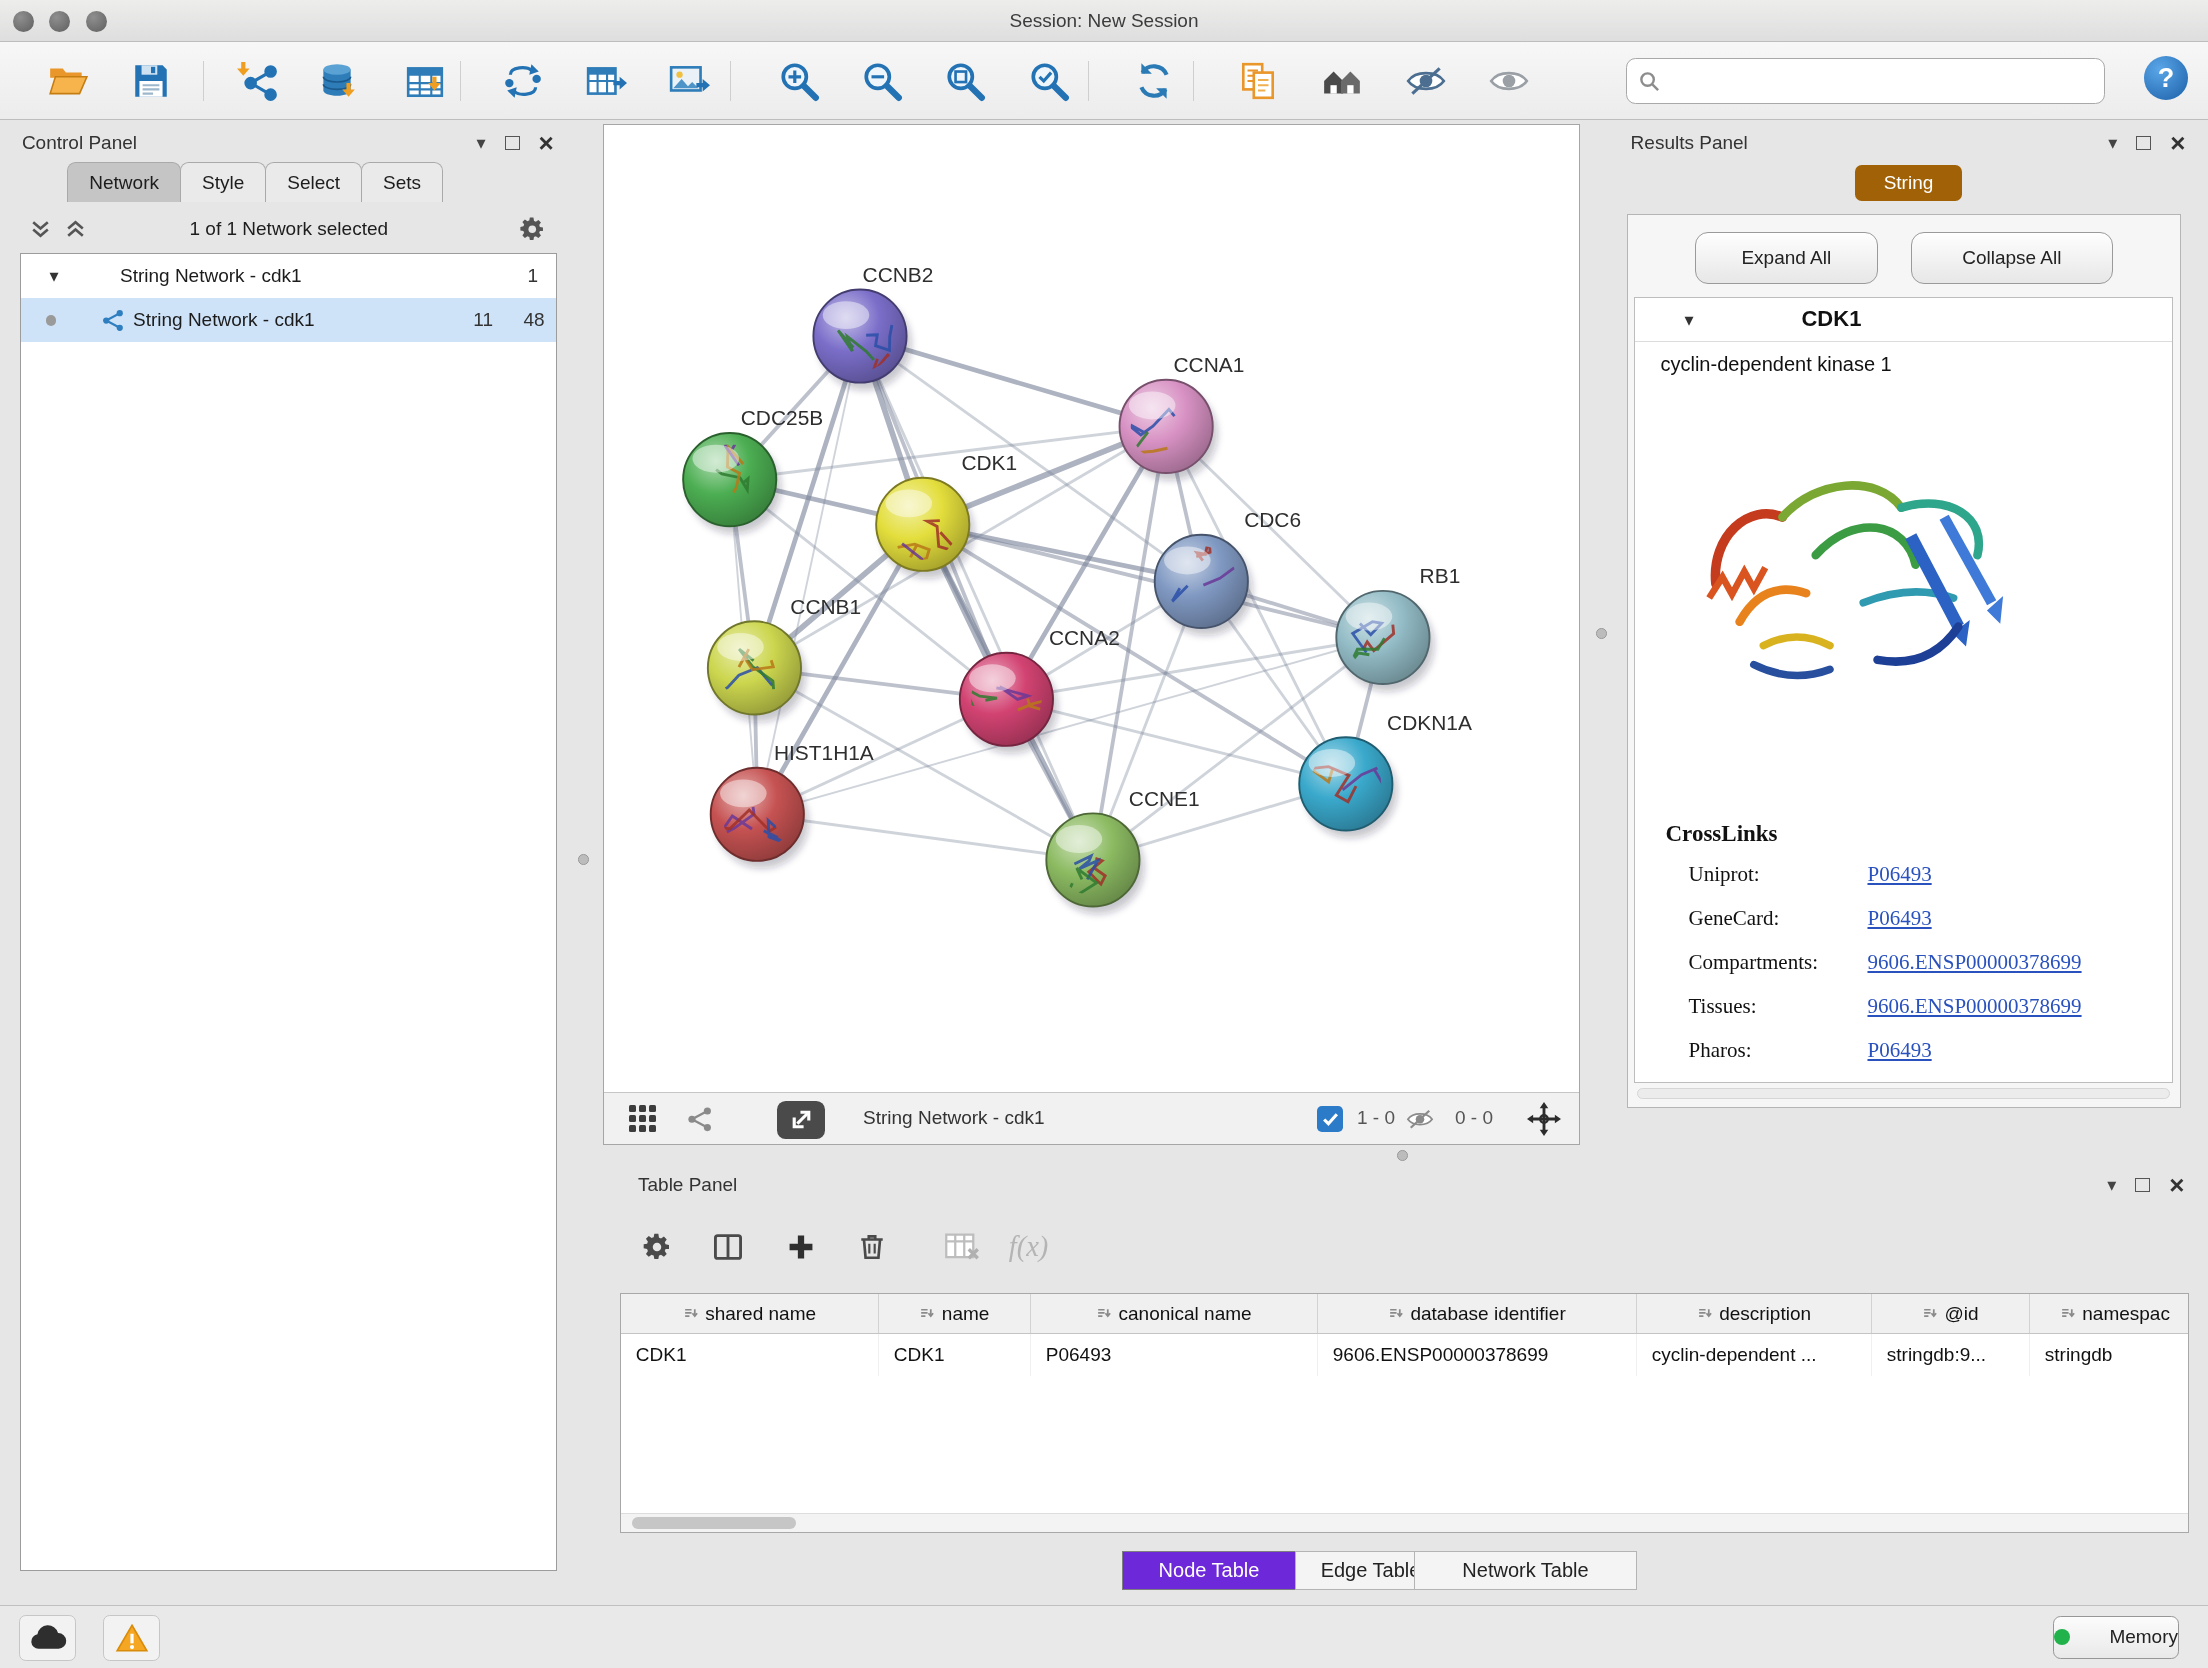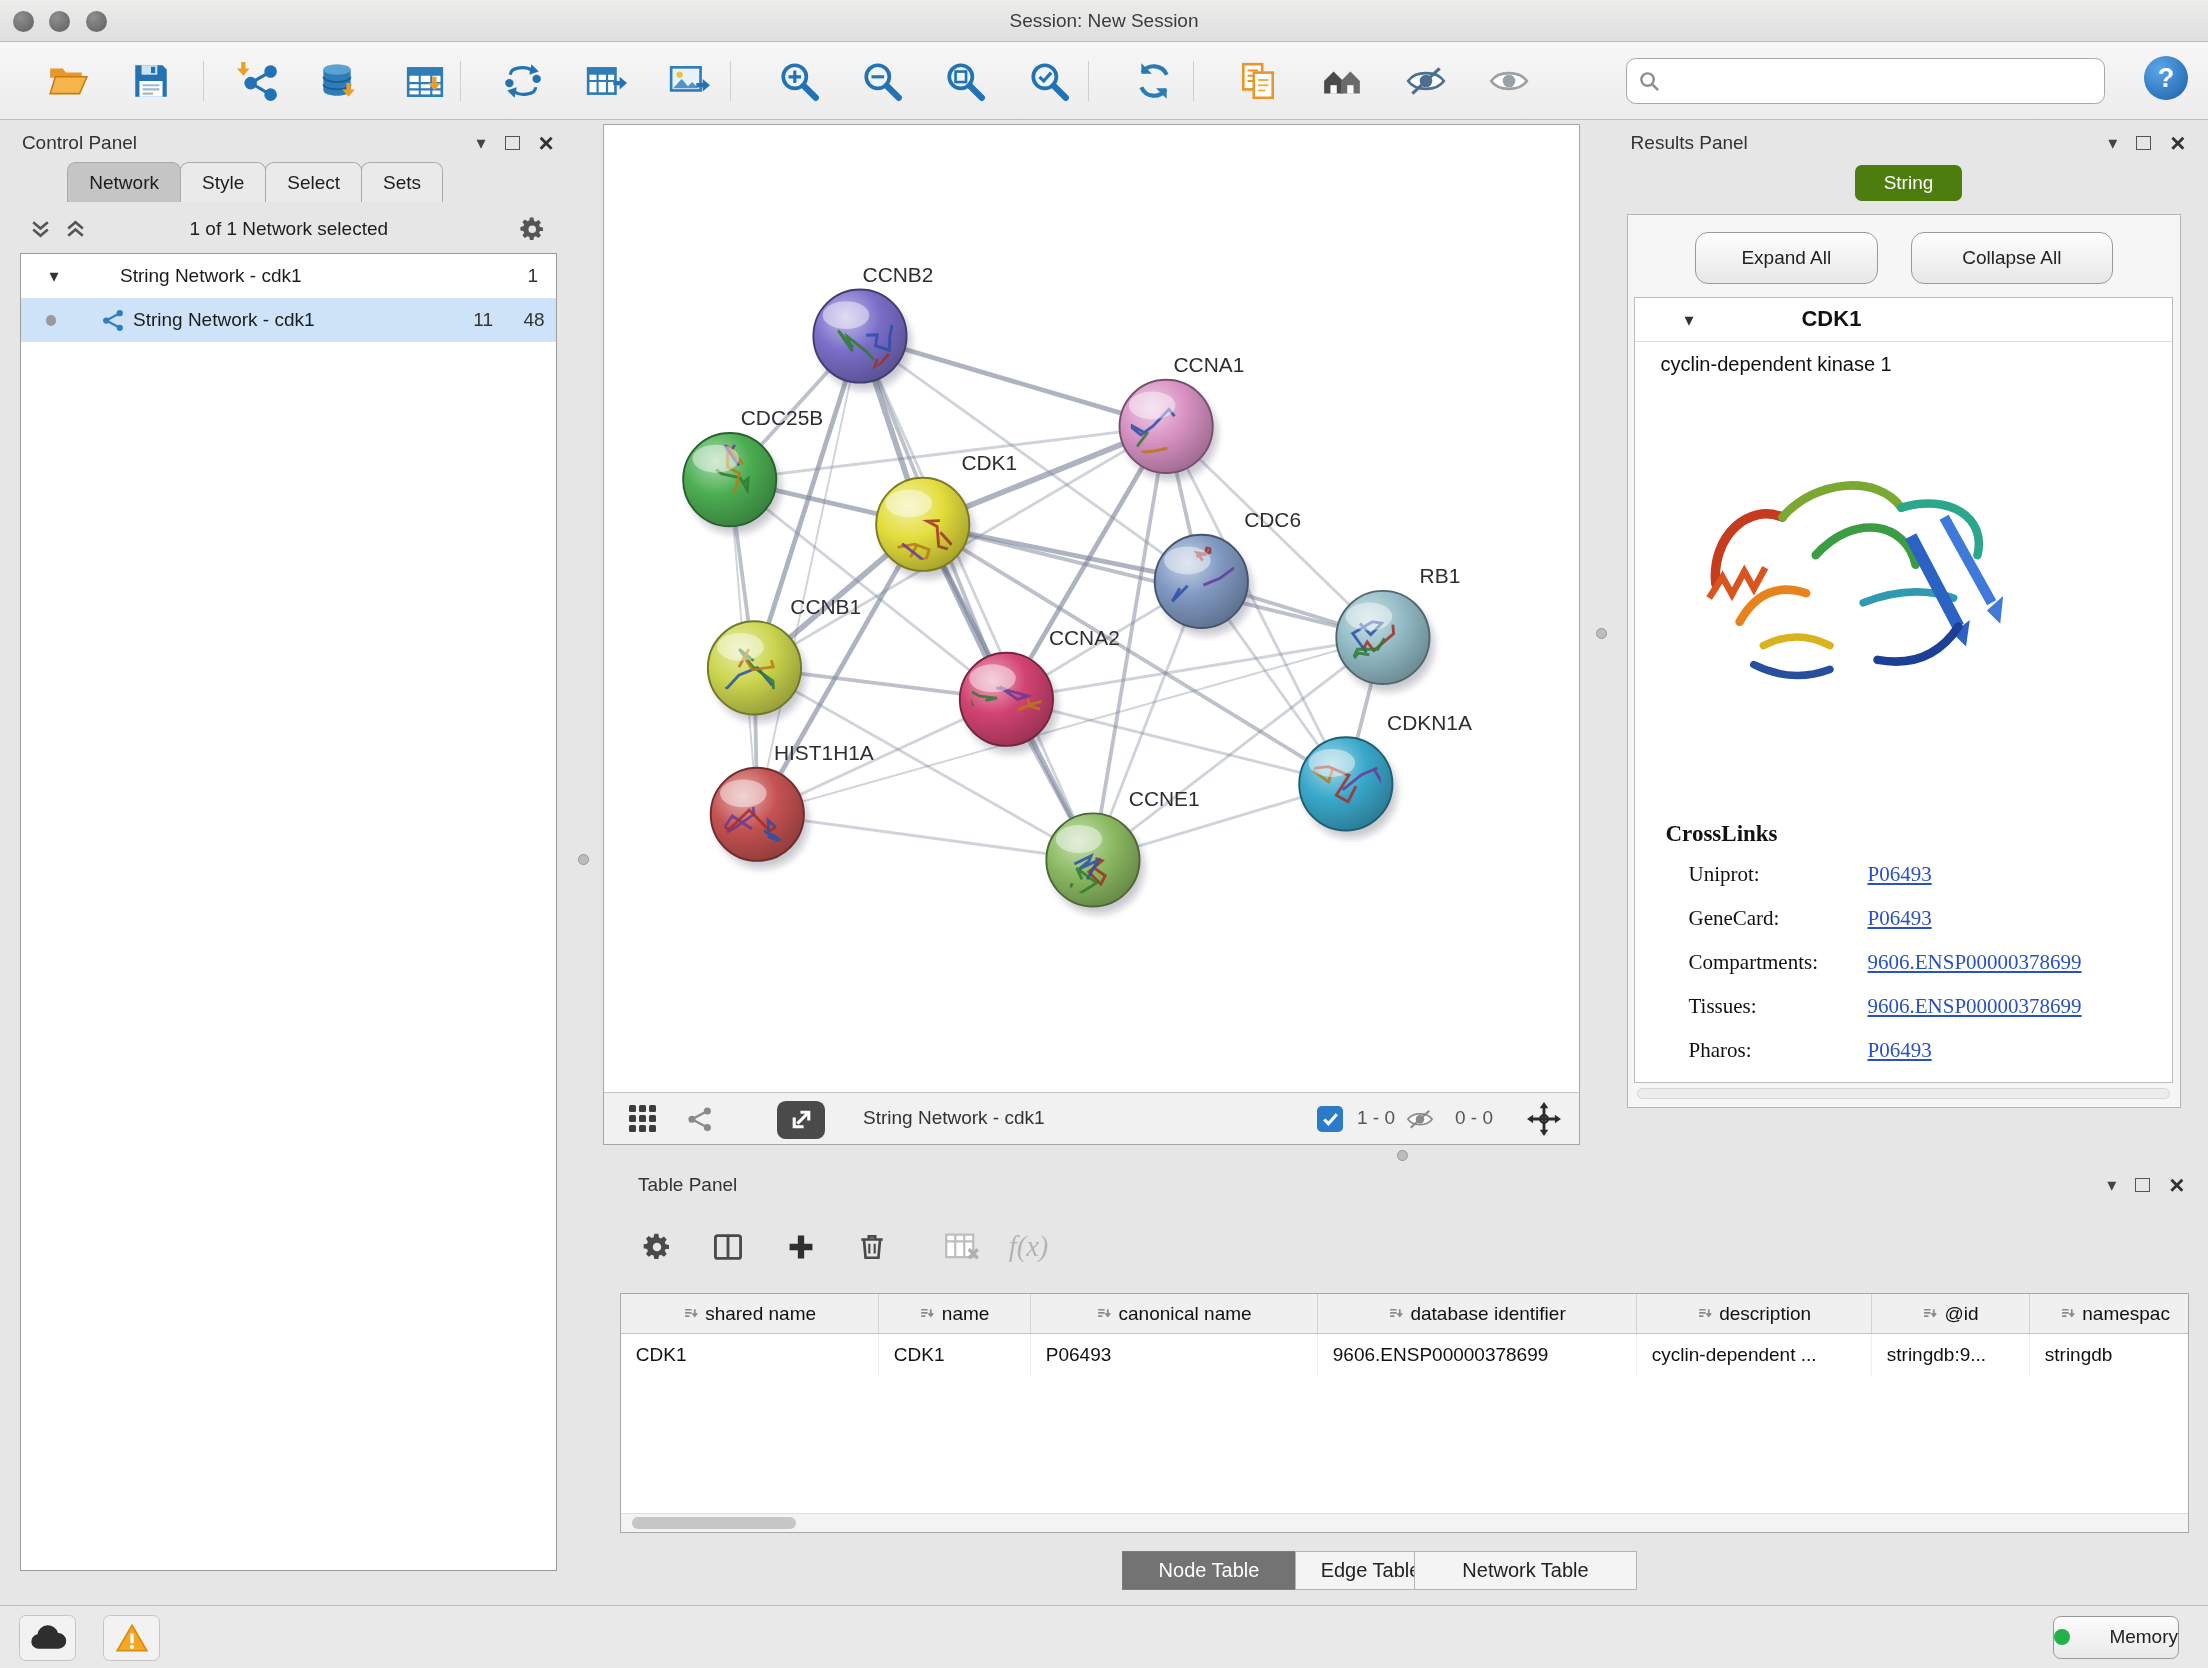--- a/index.html
+++ b/index.html
@@ -54,21 +54,21 @@
 .netname{position:absolute;left:259px;top:14.3px;font-size:19px;color:#333}
 .checkbox{position:absolute;left:713px;top:13.3px;width:26px;height:26px;background:#2b7bc9;border-radius:4.8px;display:flex;align-items:center;justify-content:center}
 .selcnt{position:absolute;left:753px;top:14.3px;color:#555}
 .eyewrap{position:absolute;left:801px;top:12.4px}
 .hidcnt{position:absolute;left:851px;top:14.3px;color:#555}
 .crosswrap{position:absolute;left:923px;top:8.6px}
 .gridwrap{position:absolute;left:24px;top:10.5px}
 .sharewrap{position:absolute;left:82px;top:12.4px}
 
 .rpanel{position:absolute;left:1623px;top:124px;width:572px;height:994px}
-.stringtab{position:absolute;left:232px;top:41px;width:107px;height:36px;background:#4d7c0f;border-radius:6.7px;color:#fff;font-size:19px;display:flex;align-items:center;justify-content:center}
+.stringtab{position:absolute;left:232px;top:41px;width:107px;height:36px;background:#a16207;border-radius:6.7px;color:#fff;font-size:19px;display:flex;align-items:center;justify-content:center}
 .rbox{position:absolute;left:3.8px;top:90px;width:554px;height:894px;background:#f6f6f6;border:1px solid #b5b5b5}
 .rbtn{position:absolute;top:17px;height:52px;border:1px solid #9a9a9a;border-radius:13px;background:linear-gradient(#fefefe,#e7e7e7);font-size:19px;color:#222;font-family:inherit}
 .rbtn.ex{left:67px;width:183px}
 .rbtn.co{left:283px;width:202px}
 .pbox{position:absolute;left:6.7px;top:82px;width:539px;height:786px;background:#fff;border:1px solid #bdbdbd}
 .pb-head{position:relative;height:44px;border-bottom:1px solid #dcdcdc}
 .pb-disc{position:absolute;left:49px;top:10.5px;font-size:18px;color:#333}
 .pb-name{position:absolute;left:166px;top:7.6px;font-size:22px;font-weight:bold;color:#111}
 .pb-desc{position:absolute;left:25px;top:55px;font-size:20px;color:#111}
 .ribbon{position:absolute;left:38px;top:124px;width:371px;height:314px}
@@ -84,21 +84,21 @@
 .fx{font-family:"Liberation Serif",serif;font-style:italic;font-size:28.5px;color:#b4b4b4}
 .tablebox{position:absolute;left:4.8px;top:127px;width:1569px;height:240px;background:#fff;border:1px solid #a8a8a8;overflow:hidden}
 .thead{display:flex;height:40px;background:#f0f0f0;border-bottom:1px solid #c4c4c4}
 .th{display:flex;align-items:center;justify-content:center;gap:7.6px;font-size:19px;color:#111;border-right:1px solid #d2d2d2;flex:none;white-space:nowrap;overflow:hidden}
 .trowt{display:flex;height:42px;align-items:center}
 .td{padding-left:15px;font-size:19px;color:#111;flex:none;white-space:nowrap;overflow:hidden;border-right:1px solid #f0f0f0;height:42px;line-height:42px}
 .hscroll{position:absolute;left:0;bottom:0;width:1567px;height:19px;background:#f3f3f3;border-top:1px solid #ddd}
 .hthumb{position:absolute;left:11.4px;top:2.9px;width:164px;height:12.4px;background:#c6c6c6;border-radius:6.7px}
 .ttabs{position:absolute;left:0;top:385px;height:39px;width:100%}
 .ttab{position:absolute;top:0;height:39px;display:flex;align-items:center;justify-content:center;font-size:20px;background:#f4f4f4;border:1px solid #b4b4b4;color:#222}
-.ttab.sel{background:#737373;color:#fff;border-color:#7e7e7e}
+.ttab.sel{background:#6d28d9;color:#fff;border-color:#7e7e7e}
 .ttab.t0{left:507px;width:174px}
 .ttab.t1{left:680px;width:151px}
 .ttab.t2{left:799px;width:223px}
 
 .statusbar{position:absolute;left:0;top:1605px;width:2208px;height:63px;background:#e9e9e9;border-top:1px solid #c0c0c0}
 .sbtn{position:absolute;top:8.6px;width:57px;height:46px;background:#f2f2f2;border:1px solid #c6c6c6;border-radius:6.7px;display:flex;align-items:center;justify-content:center}
 .membtn{position:absolute;left:2053px;top:9.5px;width:126px;height:43px;border:1px solid #979797;border-radius:7.6px;background:linear-gradient(#fcfcfc,#e9e9e9);display:flex;align-items:center;justify-content:space-between;gap:9.5px;font-size:19px;color:#222}
 .memdot{width:16px;height:16px;border-radius:50%;background:#21b24b}
 
 .splitdot{position:absolute;width:10.5px;height:10.5px;border-radius:50%;background:#bcbcbc;border:1px solid #9a9a9a}

